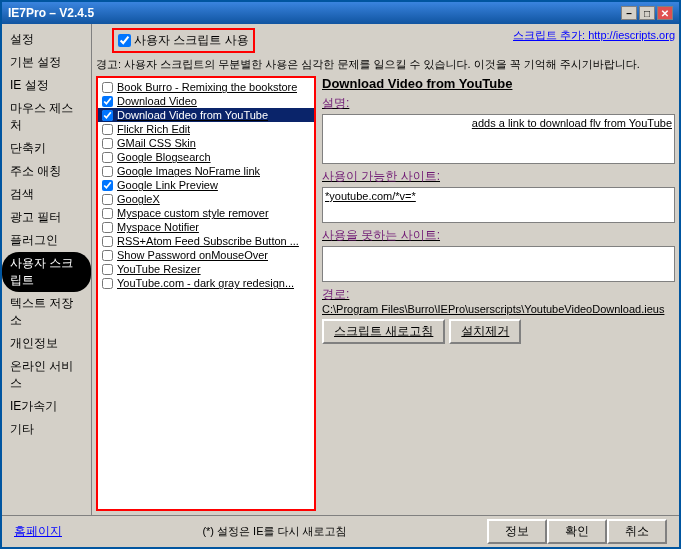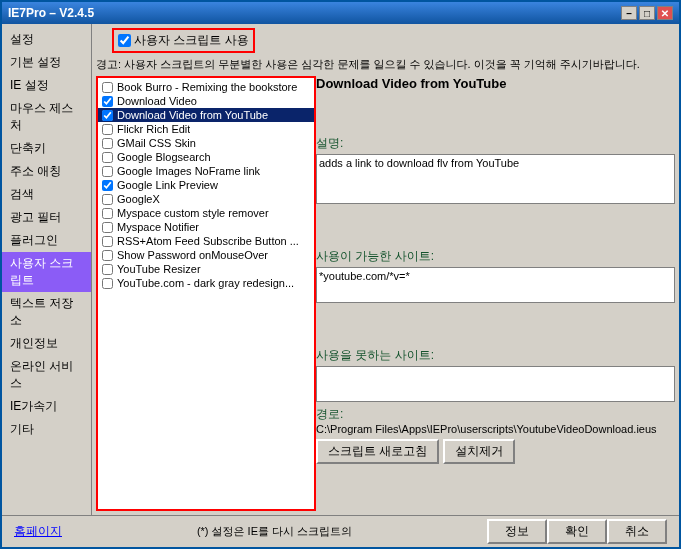--- a/index.html
+++ b/index.html
@@ -66,22 +66,23 @@
       padding: 4px 0;
       flex-shrink: 0;
     }
     .sidebar-item {
       padding: 3px 8px;
       cursor: pointer;
       font-size: 12px;
       color: black;
     }
     .sidebar-item.active {
-      background: #8b5cf6;
+      background: #000000;
       color: white;
+      border-radius: 17px;
     }
     .right-panel {
       flex: 1;
       display: flex;
       flex-direction: column;
       padding: 4px;
       gap: 4px;
       overflow: hidden;
     }
     .top-section {
@@ -107,21 +108,23 @@
     }
     .warning-text {
       font-size: 11px;
       color: black;
       line-height: 1.4;
       flex-shrink: 0;
     }
     .middle-section {
       display: flex;
       flex: 1;
-      overflow: hidden;
+      gap: 6px;
+      overflow: hidden;
+      text-decoration: underline;
     }
     .script-list-panel {
       border: 2px solid red;
       width: 220px;
       flex-shrink: 0;
       background: white;
       overflow-y: auto;
       padding: 2px 0;
     }
     .script-item {
@@ -157,35 +160,35 @@
       overflow: hidden;
     }
     .detail-title {
       font-size: 13px;
       font-weight: bold;
       color: black;
       flex-shrink: 0;
     }
     .detail-label {
       font-size: 12px;
-      color: #14532d;
-      flex-shrink: 0;
-      margin-top: 40px;
+      color: #701a75;
+      flex-shrink: 0;
     }
     .detail-textarea {
       width: 100%;
       border: 1px solid #808080;
       background: white;
       resize: none;
       font-size: 11px;
       padding: 2px;
       font-family: inherit;
     }
     .textarea-desc {
       height: 50px;
+      text-align: right;
     }
     .textarea-sites {
       height: 36px;
     }
     .textarea-disabled-sites {
       height: 36px;
     }
     .path-section {
       flex-shrink: 0;
     }
@@ -276,20 +279,21 @@
     </div>
 
     <div class="right-panel">
 
       <div class="top-section">
         <label class="checkbox-label">
           <input type="checkbox" checked="" style="">
           <span>사용자 스크립트 사용</span>
         </label>
         <span class="spacer"></span>
+        <span class="script-link">스크립트 추가: http://iescripts.org</span>
       </div>
 
       <div class="warning-text">경고: 사용자 스크립트의 무분별한 사용은 심각한 문제를 일으킬 수 있습니다. 이것을 꼭 기억해 주시기바랍니다.</div>
 
       <div class="middle-section">
 
         <div class="script-list-panel">
           <div class="script-item">
             <input type="checkbox" style="">
             <span class="script-item-text">Book Burro - Remixing the bookstore</span>
@@ -365,34 +369,34 @@
             <textarea class="detail-textarea textarea-sites" style="">*youtube.com/*v=*</textarea>
           </div>
 
           <div class="detail-row">
             <span class="detail-label">사용을 못하는 사이트:</span>
             <textarea class="detail-textarea textarea-disabled-sites" style=""></textarea>
           </div>
 
           <div class="path-section">
             <span class="detail-label path-label">경로:</span>
-            <div class="path-value">C:\Program Files\Apps\IEPro\userscripts\YoutubeVideoDownload.ieus</div>
+            <div class="path-value">C:\Program Files\Burro\IEPro\userscripts\YoutubeVideoDownload.ieus</div>
           </div>
 
           <div class="btn-row">
             <button class="btn">스크립트 새로고침</button>
             <button class="btn">설치제거</button>
           </div>
         </div>
       </div>
     </div>
   </div>
 
   <div class="footer-bar">
     <span class="footer-link">홈페이지</span>
-    <span class="footer-text">(*) 설정은 IE를 다시 스크립트의</span>
+    <span class="footer-text">(*) 설정은 IE를 다시 새로고침</span>
     <div class="footer-buttons">
       <button class="btn">정보</button>
       <button class="btn">확인</button>
       <button class="btn">취소</button>
     </div>
   </div>
 </div>
 
 </body></html>

